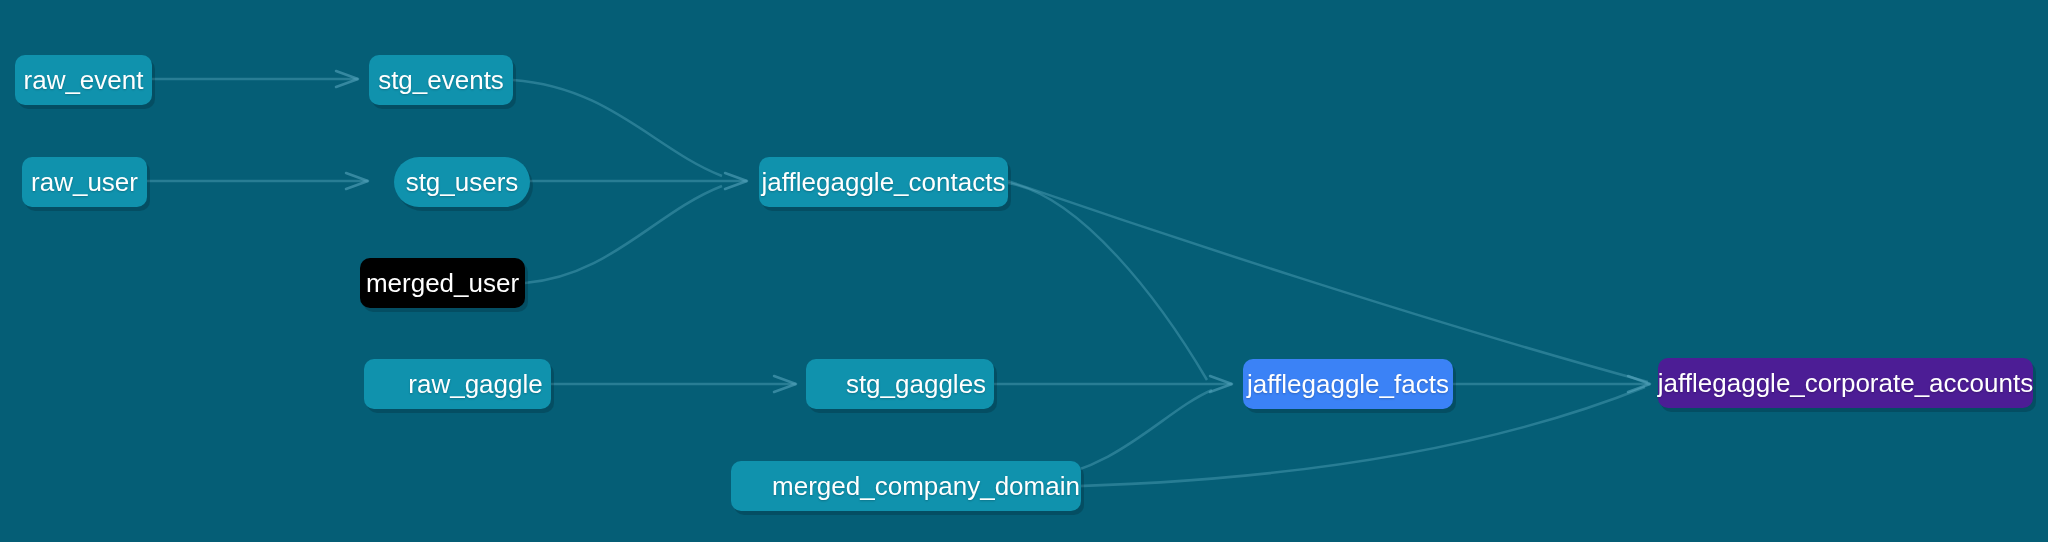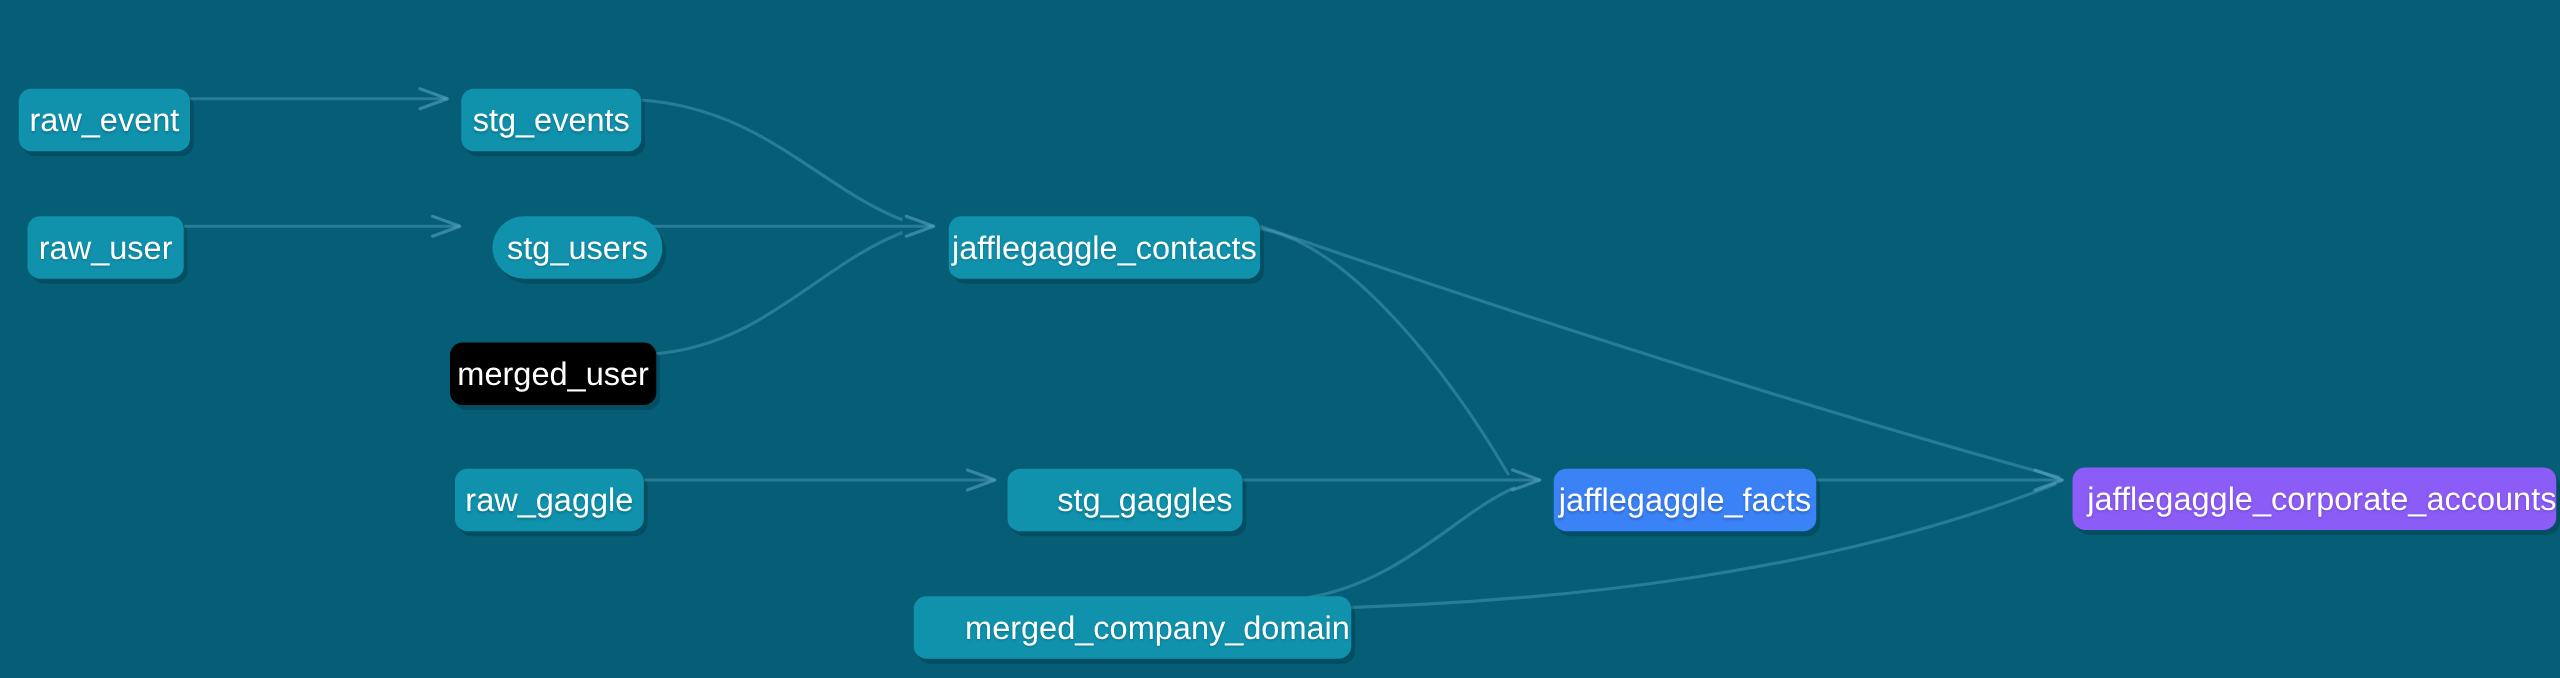--- a/index.html
+++ b/index.html
@@ -33,21 +33,20 @@
     justify-content: center;
     border-radius: 10px;
     color: #ffffff;
     font-size: 26px;
     line-height: 1;
     white-space: nowrap;
     box-shadow: 3px 4px 0 rgba(0, 0, 0, 0.16);
     cursor: pointer;
     text-shadow: 0 1px 2px rgba(0, 0, 0, 0.22);
     user-select: none;
-    margin-top: 16px;
   }
 </style>
 </head>
 <body>
 
 <div class="canvas">
   <svg class="edges" xmlns="http://www.w3.org/2000/svg">
       <path d="M152,79 L358,79" class="edge"></path>
       <path d="M336,71 L358,79 L336,87" class="arrowhead"></path>
       <path d="M147,181 L368,181" class="edge"></path>
@@ -79,29 +78,29 @@
       </div>
       <div class="node" style="left: 394px; top: 157px; width: 136px; height: 50px; background: rgb(16, 146, 173); border-radius: 25px;">
         <span>stg_users</span>
       </div>
       <div class="node" style="left: 759px; top: 157px; width: 249px; height: 50px; background: rgb(16, 146, 173); text-align: right;">
         <span>jafflegaggle_contacts</span>
       </div>
       <div class="node" style="left: 360px; top: 258px; width: 165px; height: 50px; background: #000000;">
         <span>merged_user</span>
       </div>
-      <div class="node" style="left: 364px; top: 359px; width: 151px; height: 50px; background: rgb(16, 146, 173);">
+      <div class="node" style="left: 364px; top: 359px; width: 151px; height: 50px; background: rgb(16, 146, 173); padding-left: 36px;">
         <span>raw_gaggle</span>
       </div>
       <div class="node" style="left: 806px; top: 359px; width: 156px; height: 50px; background: rgb(16, 146, 173); padding-left: 32px;">
         <span>stg_gaggles</span>
       </div>
       <div class="node" style="left: 1243px; top: 359px; width: 210px; height: 50px; background: #3b82f6;">
         <span>jafflegaggle_facts</span>
       </div>
-      <div class="node" style="left: 1658px; top: 358px; width: 375px; height: 50px; background: #8b5cf6; padding-left: 12px;">
+      <div class="node" style="left: 1658px; top: 358px; width: 375px; height: 50px; background: #4c1d95;">
         <span>jafflegaggle_corporate_accounts</span>
       </div>
       <div class="node" style="left: 731px; top: 461px; width: 310px; height: 50px; background: rgb(16, 146, 173); padding-left: 40px;">
         <span>merged_company_domain</span>
       </div>
     </div>
 </div>
 
 </body></html>

